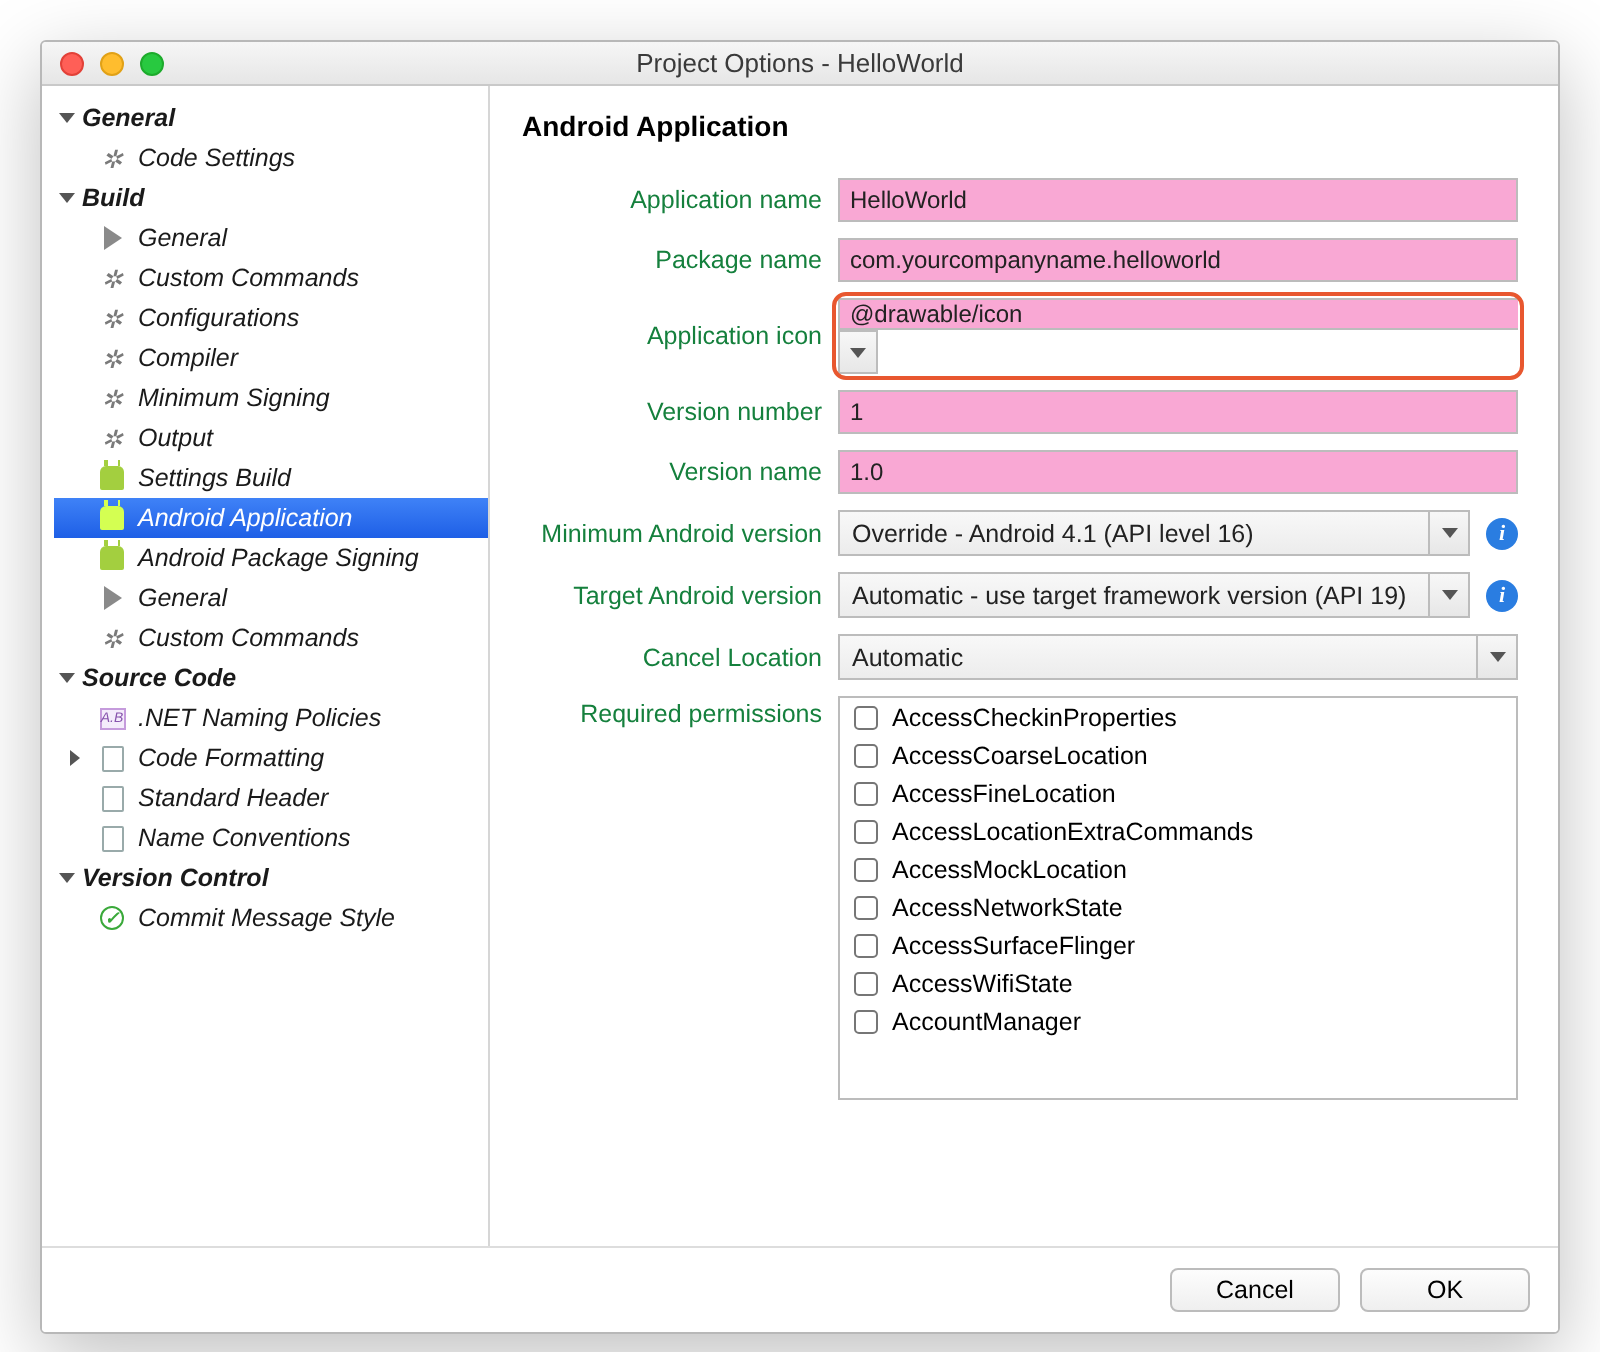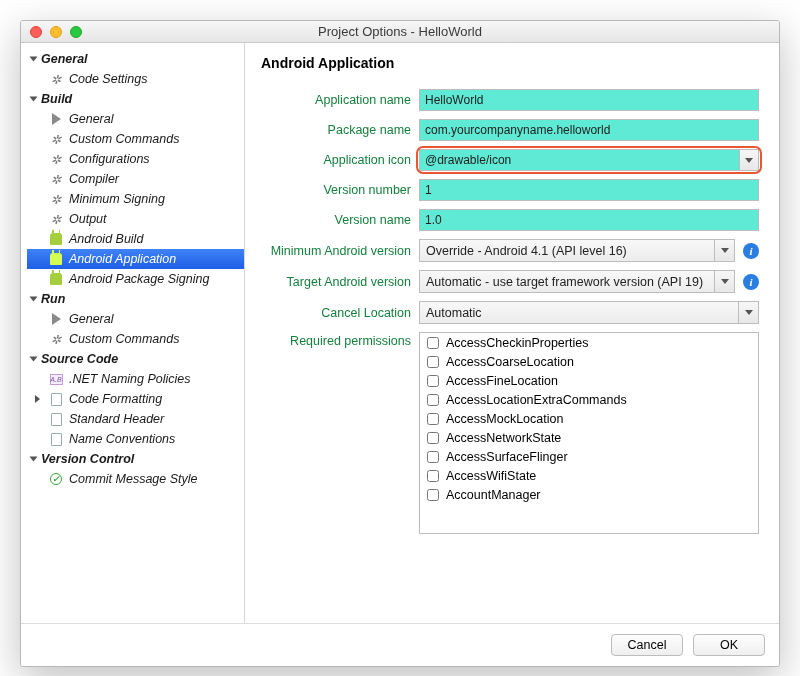--- a/index.html
+++ b/index.html
@@ -76,49 +76,49 @@
 
   .main {
     flex:1; padding: 12px 20px 10px 16px; overflow:hidden;
   }
   .main h2 { font-size:14px; font-weight:bold; margin-bottom:18px; }
   .form { display:flex; flex-direction:column; gap:8px; }
   .row { display:flex; align-items:center; gap:8px; }
   .row .lbl { width:150px; text-align:right; font-size:12.5px; color:#15803d; }
   .inp {
     flex:1; height:22px; border:1px solid #bcbcbc; border-radius:0;
-    padding:0 5px; font-size:12px; background:#5eead4; color:#222;
+    padding:0 5px; font-size:12px; background:#f9a8d4; color:#222;
   }
   .combo { position:relative; flex:1; display:flex; }
   .combo .inp { border-right:none; }
   .combo .btn {
     width:20px; height:22px; border:1px solid #bcbcbc; background:linear-gradient(#f7f7f7,#e7e7e7);
     display:flex; align-items:center; justify-content:center;
   }
   .caret { width:0;height:0;border-left:4px solid transparent;border-right:4px solid transparent;border-top:5px solid #555; }
   .select {
     flex:1; height:23px; border:1px solid #bcbcbc; background:linear-gradient(#f8f8f8,#ececec);
     display:flex; align-items:center; padding:0 6px; font-size:12.5px; color:#222; position:relative;
   }
   .select .btn { position:absolute; right:0; top:0; width:20px; height:21px; border-left:1px solid #bcbcbc; display:flex; align-items:center; justify-content:center; background:linear-gradient(#f7f7f7,#e7e7e7);}
   .info { width:16px;height:16px;border-radius:50%;background:#2a7de1;color:#fff;display:inline-flex;align-items:center;justify-content:center;font-weight:bold;font-style:italic;font-size:11px;font-family:Georgia,serif;}
-  .row.hlrow .combo { outline:2px solid #e8572f; outline-offset:1px; border-radius:4px; }
+  .row.hlrow .combo { outline:2px solid #e8572f; outline-offset:1px; border-radius:4px;flex-direction:column; }
 
   .perms .lbl { align-self:flex-start; padding-top:2px; }
   .permbox {
     flex:1; height:202px; border:1px solid #bcbcbc; overflow:hidden; background:#fff;
   }
   .permbox .pitem { display:flex; align-items:center; gap:7px; padding:2.5px 7px; font-size:12.5px; }
   .permbox .pitem input { width:12px; height:12px; }
 
   .footer {
     border-top:1px solid #ddd; padding:10px 14px; display:flex; justify-content:flex-end; gap:10px; background:#fff;
   }
   .footer button {
-    width:72px; height:22px; font-size:12.5px; border:1px solid #bcbcbc; border-radius:4px;
+    width:85px; height:22px; font-size:12.5px; border:1px solid #bcbcbc; border-radius:4px;
     background:linear-gradient(#fdfdfd,#efefef);
   }
 </style>
 </head>
 <body>
 
 <div class="window">
   <div class="titlebar">
     <div class="traffic">
       <div class="tlight tl-close"></div>
@@ -167,39 +167,35 @@
             <span>Minimum Signing</span>
           </div>
         <div class="item">
             <span class="ic ic-gear">✲</span>
             <span>Output</span>
           </div>
         <div class="item">
             <span class="ic">
               <span class="ic-android"></span>
             </span>
-            <span>Android Build</span>
+            <span>Settings Build</span>
           </div>
         <div class="item sel">
             <span class="ic">
               <span class="ic-android"></span>
             </span>
             <span>Android Application</span>
           </div>
         <div class="item">
             <span class="ic">
               <span class="ic-android"></span>
             </span>
             <span>Android Package Signing</span>
           </div>
 
-        <div class="hdr">
-            <span class="disclosure"></span>
-            <span>Run</span>
-          </div>
         <div class="item">
             <span class="ic">
               <span class="ic-play"></span>
             </span>
             <span>General</span>
           </div>
         <div class="item">
             <span class="ic ic-gear">✲</span>
             <span>Custom Commands</span>
           </div>

